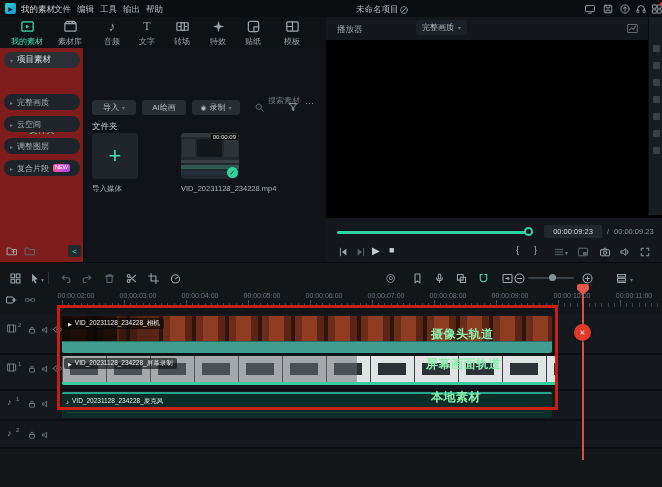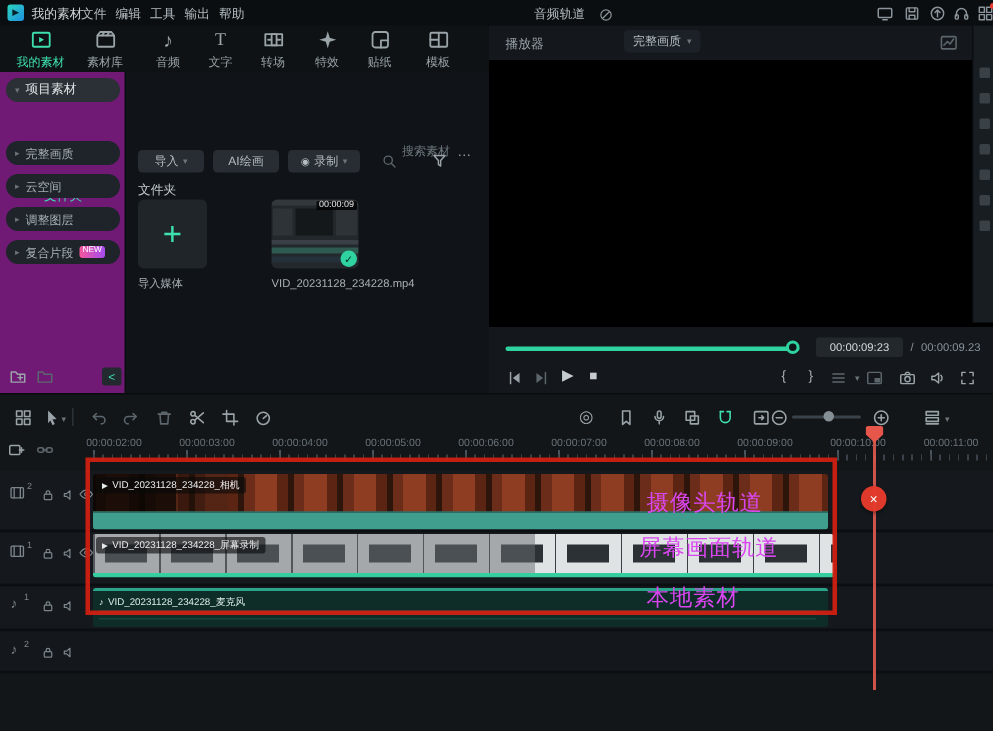--- a/index.html
+++ b/index.html
@@ -26,21 +26,21 @@
   .proj-title { left:356px; top:4px; font-size:8.5px; color:#b3bbc0; }
   .top-ic { top:3px; width:12px; height:12px; color:#8b949a; }
 
   
   .tabbar { left:0; top:17px; width:326px; height:31px; background:#0e1215; }
   .tab { position:absolute; top:2px; width:44px; height:28px; display:flex; flex-direction:column; align-items:center; gap:2px; color:#98a1a6; }
   .tab .tlabel { font-size:8px; }
   .tab.active { color:#3fe0b0; }
 
   
-  .sidebar { left:0; top:48px; width:84px; height:214px; background:#701a75; border-right:1px solid #090c0f;padding-left:21px; }
+  .sidebar { left:0; top:48px; width:84px; height:214px; background:#7f1d1d; border-right:1px solid #090c0f;padding-left:21px; }
   .pill { position:absolute; left:4px; width:76px; height:16px; border-radius:8px; background:#1e2429;
           display:flex; align-items:center; padding:0 6px; gap:4px; color:#a7afb4; font-size:8px; }
   .pill.hdr { background:#2a3035; color:#e0e4e6; font-size:8.5px; }
   .caret { font-size:6px; color:#6a747a; }
   .folder-sel { left:0; top:77px; width:84px; text-align:center; font-size:8.5px; color:#3fe0b0; }
   .badge-new { font-size:5.5px; color:#fff; background:linear-gradient(90deg,#f4569d,#a44df0);
                border-radius:2px; padding:1px 2px; line-height:1; }
 
   
   .media { left:84px; top:48px; width:242px; height:214px; background:#101418; }
@@ -55,21 +55,21 @@
   .cap { position:absolute; top:136px; font-size:7.5px; color:#a7afb4; white-space:nowrap;text-align:right; }
   .dur-badge { position:absolute; right:1px; top:1px; background:rgba(0,0,0,.8); color:#e8e8e8;
                font-size:6px; padding:0 2px; border-radius:1px; }
   .chk { position:absolute; right:1px; bottom:1px; width:11px; height:11px; border-radius:50%;
          background:#2fd3a0; color:#05231c; font-size:7px; font-weight:bold;
          display:flex; align-items:center; justify-content:center; }
 
   
   .pv-header { left:326px; top:17px; width:336px; height:23px; background:#14181c; }
   .pv-video  { left:326px; top:40px; width:336px; height:178px; background:#000; }
-  .pv-bottom { left:326px; top:218px; width:336px; height:44px; background:#14181c;text-align:center; }
+  .pv-bottom { left:326px; top:218px; width:336px; height:44px; background:#14181c; }
   .qual { position:absolute; left:46px; top:3px; height:15px; padding:0 6px; background:#1b2126; border-radius:3px;
           display:flex; align-items:center; gap:4px; font-size:8px; color:#b6bec2;margin-left:44px; }
   .slider-track { position:absolute; left:11px; top:13px; width:196px; height:2.5px; background:#2fd3a0; border-radius:2px; }
   .slider-knob  { position:absolute; left:198px; top:9px; width:9px; height:9px; border-radius:50%;
                   background:#10151a; border:2px solid #2fd3a0; }
   .tc-box { position:absolute; left:218px; top:7px; width:58px; height:13px; background:#23282d; border-radius:2px;
             display:flex; align-items:center; justify-content:center; font-size:7.5px; color:#d5dadd; }
   .tc-total { position:absolute; left:281px; top:9px; font-size:7.5px; color:#87919a; }
   .tr-ic { position:absolute; top:27px; width:13px; height:13px; }
 
@@ -116,42 +116,42 @@
            background:#0e2d28; border-top:2px solid #2aa488; overflow:hidden; }
   .wave { position:absolute; left:4px; top:13px; width:478px; height:3px; background:#1d5c4f; }
   .wave2 { position:absolute; left:4px; top:18px; width:478px; height:1px; background:#17463d; }
 
   .clip-label { position:absolute; left:2px; top:2px; background:rgba(8,10,10,.62); border-radius:2px;
                 padding:1px 4px; display:flex; align-items:center; gap:3px; color:#eceeee; font-size:6.5px; white-space:nowrap; }
   .clip-label .g { font-size:5px; color:#e6e9ea; }
 
   
   .anno-rect { left:57px; top:305px; width:501px; height:105px; border:3px solid rgba(208,32,18,.95); z-index:30; }
-  .anno-label { position:absolute; z-index:31; font-size:15px; font-weight:400; letter-spacing:.5px; color:#d946ef; white-space:nowrap; }
+  .anno-label { position:absolute; z-index:31; font-size:12px; font-weight:700; letter-spacing:.5px; color:#86efac; white-space:nowrap; }
   .playhead-line { left:582px; top:284px; width:2px; height:176px; background:rgba(226,90,80,.9); z-index:32; }
   .playhead-handle { left:577px; top:284px; width:12px; height:11px; background:#e6564b; z-index:33;
                      clip-path:polygon(0 0,100% 0,100% 50%,50% 100%,0 50%); border-radius:2px; }
   .playhead-circle { left:574px; top:324px; width:17px; height:17px; border-radius:50%; background:#e63b2d; z-index:34;
                      box-shadow:0 1px 3px rgba(0,0,0,.5); display:flex; align-items:center; justify-content:center;
                      color:#fff; font-size:7px; opacity:.97; }
 </style>
 </head>
 <body>
 
 <div class="abs menubar">
   <div class="abs logo">
       <span>▶</span>
     </div>
   <span class="abs appname">我的素材</span>
   <span class="abs menu-item" style="left:54px">文件</span>
   <span class="abs menu-item" style="left:77px">编辑</span>
   <span class="abs menu-item" style="left:100px">工具</span>
   <span class="abs menu-item" style="left:123px">输出</span>
   <span class="abs menu-item" style="left:146px">帮助</span>
-  <span class="abs proj-title">音频轨道</span>
+  <span class="abs proj-title">未命名项目</span>
   <span class="abs top-ic ic dim" style="left:398px;top:4px">
     <svg width="10" height="10" viewBox="0 0 16 16">
         <circle cx="8" cy="8" r="5.5"></circle>
         <path d="M4.5 11.5 11.5 4.5"></path>
       </svg>
     </span>
   <span class="abs top-ic ic" style="left:584px">
     <svg width="12" height="12" viewBox="0 0 16 16">
         <rect x="2" y="3.5" width="12" height="8" rx="1"></rect>
         <path d="M6 13.5h4"></path>

